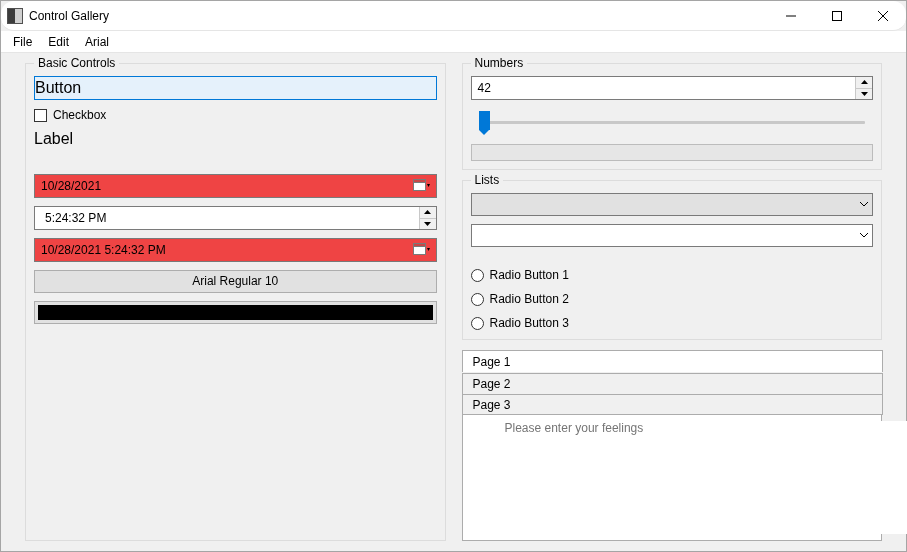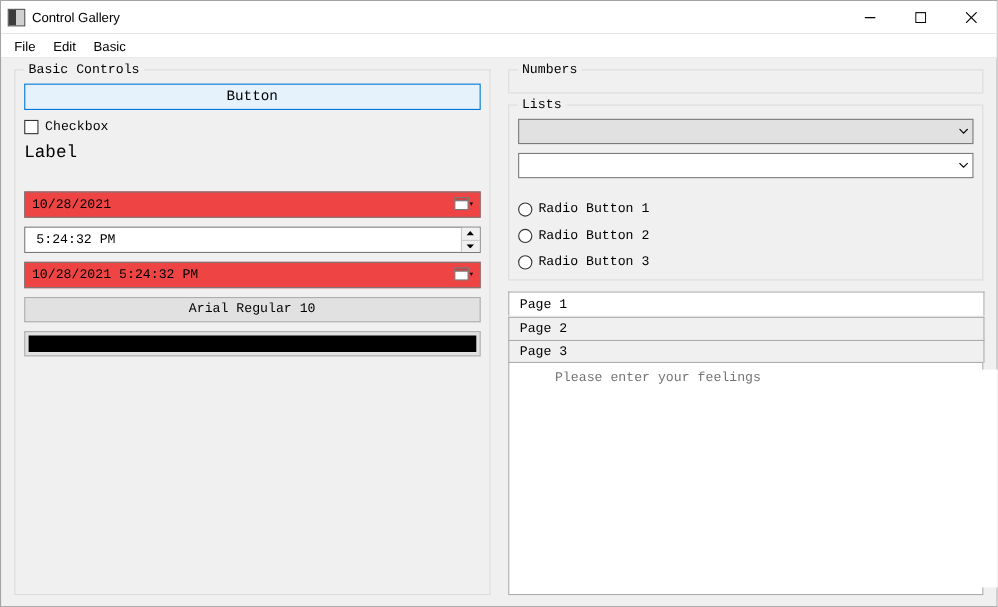--- a/index.html
+++ b/index.html
@@ -16,20 +16,21 @@
   background: #f0f0f0;
   display: flex;
   flex-direction: column;
 }
 .titlebar {
   height: 30px;
   background: #fff;
   display: flex;
   align-items: center;
   border-bottom: 1px solid #e5e5e5;
+  border-radius: 13px;
 }
 .titlebar-icon {
   width: 16px; height: 16px;
   margin: 0 6px;
   border: 1px solid #505050;
   background: linear-gradient(to right, #3c3c3c 0 50%, #d0d0d0 50% 100%);
 }
 .titlebar-title { flex: 0 0 auto; }
 .titlebar-spacer { flex: 1; }
 .win-btn {
@@ -43,46 +44,45 @@
   display: flex;
   align-items: center;
   padding: 0 4px;
   gap: 0;
   border-bottom: 1px solid #e5e5e5;
 }
 .menu-item { padding: 2px 8px; }
 .content {
   flex: 1;
   display: flex;
-  padding: 10px 12px;
+  padding: 10px 24px;
   gap: 16px;
-  font-family: Liberation Mono, monospace;
 }
 .col { flex: 1; display: flex; flex-direction: column; gap: 10px; }
 .group {
   border: 1px solid #dcdcdc;
   padding: 12px 8px 8px 8px;
   position: relative;
   background: #f0f0f0;
 }
 .group-title {
   position: absolute;
   top: -8px; left: 8px;
   background: #f0f0f0;
   padding: 0 4px;
   font-size: 12px;
 }
 .stack { display: flex; flex-direction: column; gap: 8px; }
 .btn {
   height: 24px;
   border: 1px solid #0078d7;
   background: #e5f1fb;
-  text-align: center;
+  text-align: left;
   line-height: 22px;
-  font-size: 13px;
+  font-size: 16px;
 }
 .checkbox-row { display: flex; align-items: center; gap: 6px; }
 .checkbox-box {
   width: 13px; height: 13px;
   border: 1px solid #333;
   background: #fff;
 }
 .label-text { font-size: 16px; }
 .text-input {
   height: 24px;
@@ -219,21 +219,21 @@
       <svg width="10" height="10">
           <line x1="0" y1="0" x2="10" y2="10" stroke="#000"></line>
           <line x1="10" y1="0" x2="0" y2="10" stroke="#000"></line>
         </svg>
     </div>
   </div>
 
   <div class="menubar">
     <div class="menu-item">File</div>
     <div class="menu-item">Edit</div>
-    <div class="menu-item">Basic</div>
+    <div class="menu-item">Arial</div>
   </div>
 
   <div class="content">
 
     <div class="col">
       <div class="group" style="flex:1;">
         <div class="group-title">Basic Controls</div>
         <div class="stack">
           <div class="btn">Button</div>
 
@@ -290,20 +290,42 @@
             <div class="color-swatch"></div>
           </div>
         </div>
       </div>
     </div>
 
     <div class="col">
 
       <div class="group">
         <div class="group-title">Numbers</div>
+        <div class="stack">
+          <div class="spinner">
+            <div class="spinner-val">42</div>
+            <div class="spinner-btns">
+              <div class="spin-b">
+                  <svg width="7" height="4">
+                    <path d="M0 4 L3.5 0 L7 4 Z" fill="#000"></path>
+                  </svg>
+                </div>
+              <div class="spin-b" style="border-top:1px solid #c8c8c8;">
+                  <svg width="7" height="4">
+                    <path d="M0 0 L3.5 4 L7 0 Z" fill="#000"></path>
+                  </svg>
+                </div>
+            </div>
+          </div>
+          <div class="slider">
+            <div class="slider-track"></div>
+            <div class="slider-thumb"></div>
+          </div>
+          <div class="progress"></div>
+        </div>
       </div>
 
       <div class="group">
         <div class="group-title">Lists</div>
         <div class="stack">
           <div class="combo">
             <svg width="8" height="5">
                 <path d="M0 0 L4 4 L8 0" fill="none" stroke="#000" stroke-width="1"></path>
               </svg>
           </div>

